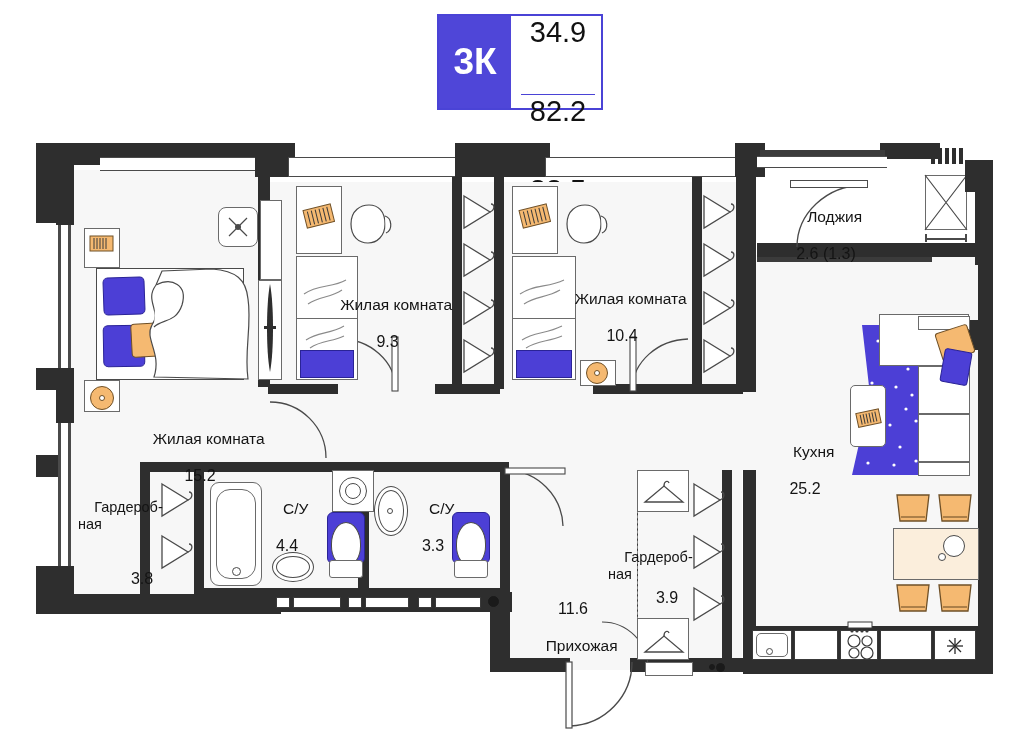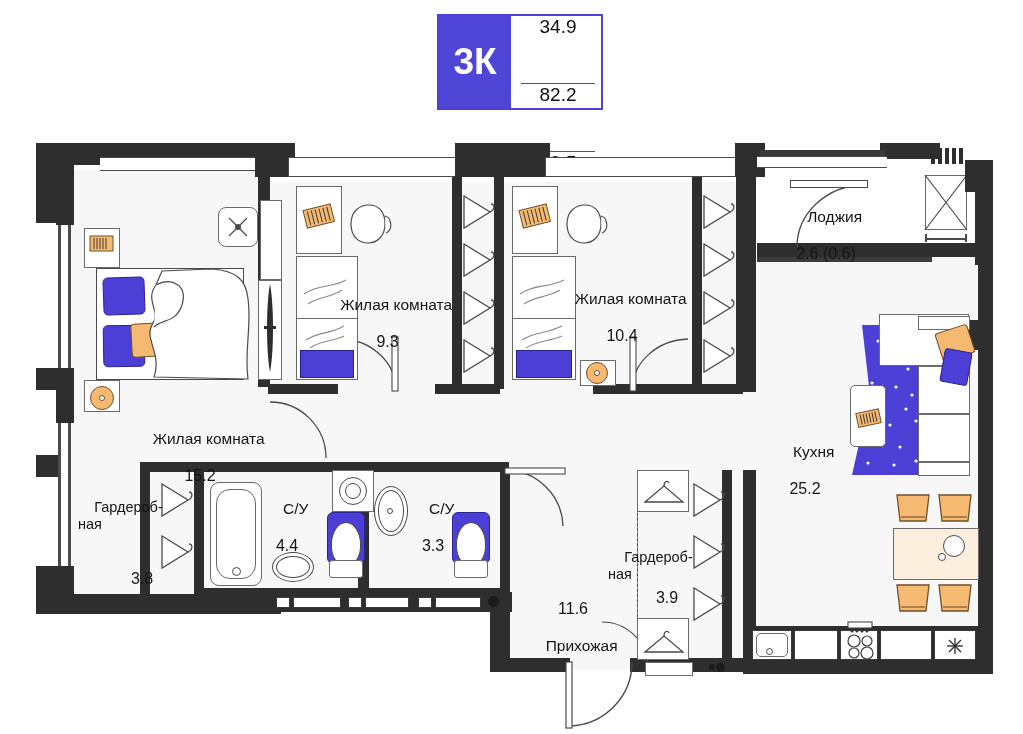--- a/index.html
+++ b/index.html
@@ -9,21 +9,21 @@
 
   
   .badge{position:absolute;left:437px;top:14px;width:166px;height:96px;
          border:2px solid #4a43d6;box-sizing:border-box;display:flex;background:#fff;}
   .badge-left{width:72px;background:#4f46d8;color:#fff;display:flex;
               align-items:center;justify-content:center;
               font-size:37px;font-weight:bold;letter-spacing:0px;}
   .badge-right{flex:1;display:flex;flex-direction:column;background:#fff;
                padding:0 6px 0 10px;box-sizing:border-box;}
   .badge-right div{flex:1;display:flex;align-items:center;justify-content:center;
-                   font-size:19px;color:#111;}
+                   font-size:29px;color:#111;}
   .badge-right div+div{border-top:1.5px solid #4a43d6;margin-top:45px;}
 
   
   .wall{position:absolute;background:#2e2e2e;}
   .room{position:absolute;background:#f7f7f7;}
   .white{position:absolute;background:#ffffff;}
   .thinline{position:absolute;background:#3b3b3b;}
 
   .label{position:absolute;text-align:center;line-height:1.18;
          font-size:15.5px;color:#141414;white-space:pre;}
@@ -550,17 +550,17 @@
     <span class="num">3.9</span>
   </div>
 
   <div class="label" style="left:760px;top:425px;width:90px;">
     <span>Кухня</span>
     <span class="num">25.2</span>
   </div>
 
   <div class="label" style="left:765px;top:190px;width:122px;">
     <span>Лоджия</span>
-    <span class="num">2.6 (0.6)</span>
+    <span class="num">2.6 (1.3)</span>
   </div>
 
 </div>
 </div>
 
 </body></html>

